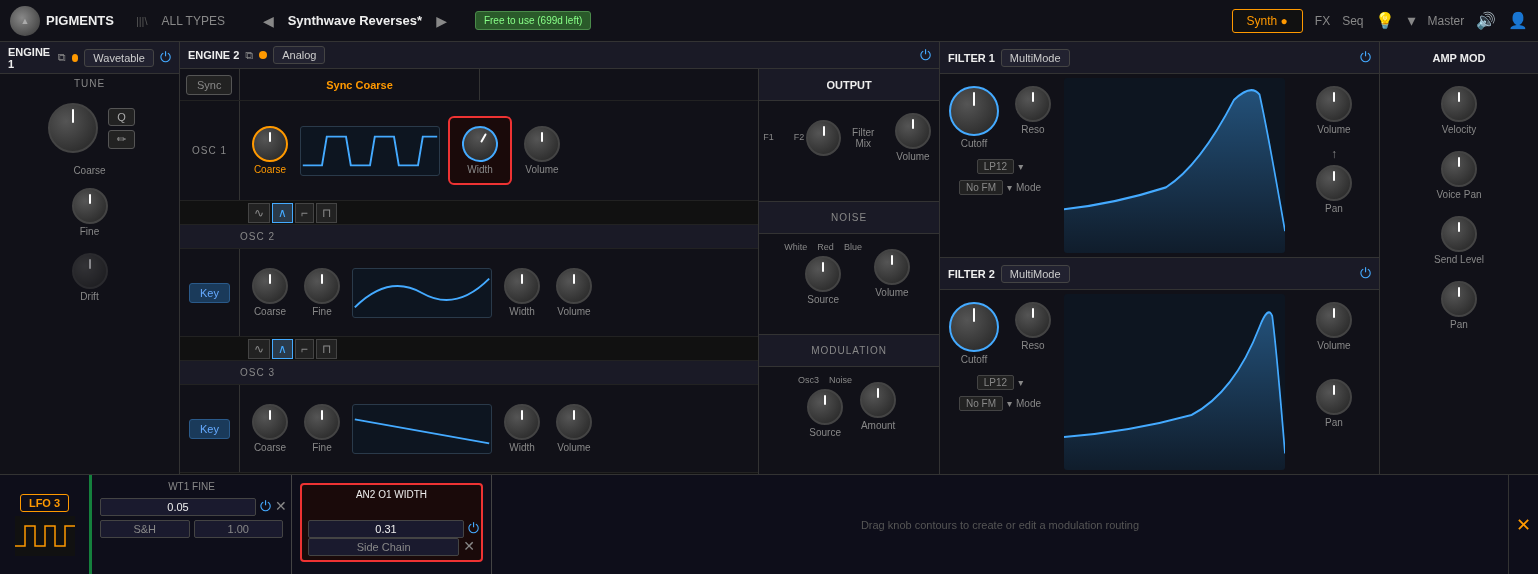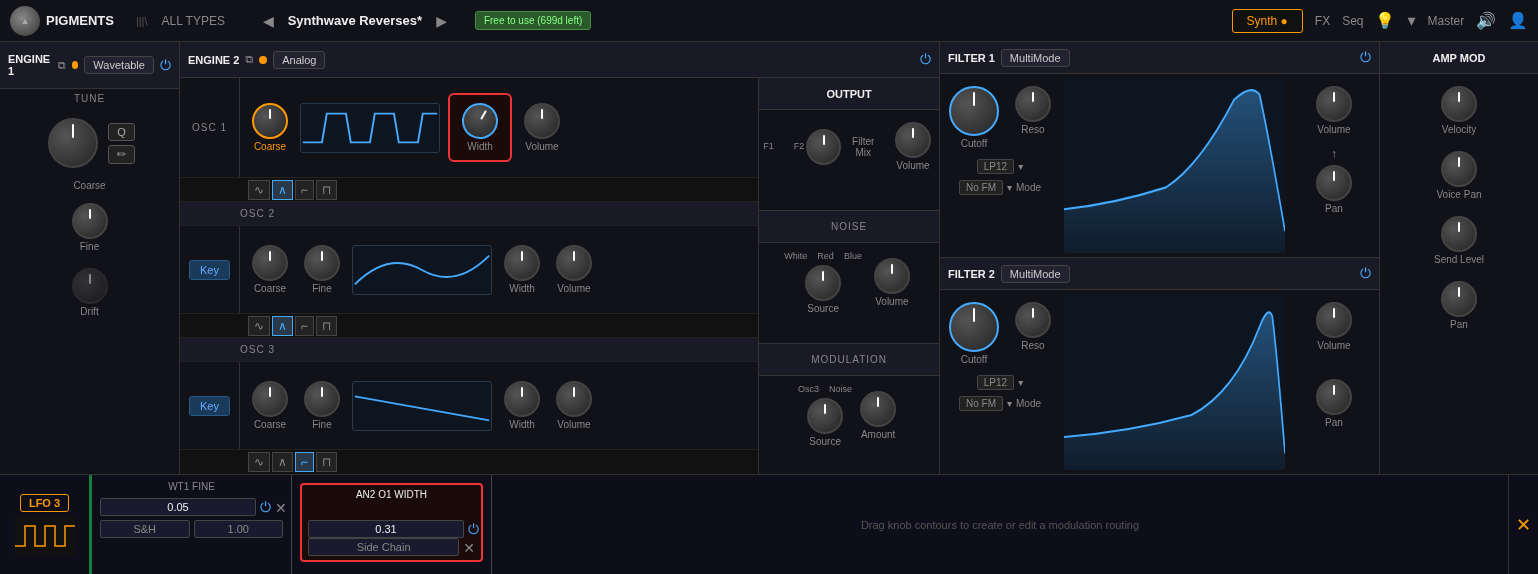--- a/index.html
+++ b/index.html
@@ -55,21 +55,21 @@
     .nav-right { margin-left: auto; display: flex; align-items: center; gap: 12px; }
     .synth-btn {
       background: #111; border: 1px solid #f90; color: #f90;
       padding: 4px 14px; border-radius: 3px; cursor: pointer; font-size: 12px;
     }
     .nav-tab { color: #888; cursor: pointer; font-size: 12px; }
     .nav-icon { color: #888; font-size: 16px; cursor: pointer; }
     .engine-header {
       display: flex; align-items: center; gap: 6px;
       background: #1a1a26; padding: 4px 8px; border-bottom: 1px solid #333;
-      height: 47px;
+      height: 32px;
     }
     .engine-label { color: #eee; font-weight: bold; font-size: 11px; }
     .engine-type-btn {
       background: #222230; border: 1px solid #444; color: #ccc;
       padding: 2px 8px; border-radius: 3px; font-size: 11px; cursor: pointer;
     }
     .yellow-dot { width: 8px; height: 8px; border-radius: 50%; background: #f90; }
     .power-icon { color: #4af; font-size: 14px; cursor: pointer; }
     .power-icon.on { color: #4af; }
     .section-title {
@@ -160,21 +160,21 @@
     .mod-item {
       width: 200px;
       border-right: 1px solid #444;
       padding: 6px 8px;
       display: flex; flex-direction: column; gap: 4px;
     }
     .mod-item-title {
       color: #888; font-size: 10px; text-align: center; margin-bottom: 2px;
     }
     .mod-value-row {
-      display: flex; align-items: flex-end; gap: 4px;
+      display: flex; align-items: flex-start; gap: 4px;
     }
     .mod-value-input {
       background: #1a1a2e; border: 1px solid #444; color: #eee;
       padding: 2px 6px; border-radius: 2px; font-size: 11px;
       flex: 1; text-align: center;
     }
     .mod-power-icon { color: #4af; font-size: 14px; cursor: pointer; }
     .mod-select {
       background: #1a1a2e; border: 1px solid #444; color: #888;
       padding: 2px 6px; border-radius: 2px; font-size: 11px;
@@ -391,20 +391,28 @@
         <span style="color:#888;cursor:pointer;">⧉</span>
         <span class="yellow-dot"></span>
         <button class="engine-type-btn">Analog</button>
         <span style="margin-left:auto;" class="power-icon on">⏻</span>
       </div>
 
       <div class="engine2-body">
 
         <div style="display:flex;flex-direction:column;width:580px;border-right:1px solid #333;">
 
+          <div style="display:flex;height:32px;border-bottom:1px solid #222;">
+            <div style="width:60px;display:flex;align-items:center;padding:0 6px;border-right:1px solid #333;">
+              <button class="sync-btn">Sync</button>
+            </div>
+            <div style="width:240px;display:flex;align-items:center;justify-content:center;border-right:1px solid #333;">
+              <span style="color:#f90;font-size:11px;font-weight:bold;">Sync Coarse</span>
+            </div>
+          </div>
 
           <div style="display:flex;align-items:stretch;height:100px;border-bottom:1px solid #222;">
             <div style="width:60px;display:flex;align-items:center;justify-content:center;border-right:1px solid #333;">
               <span style="color:#888;font-size:10px;letter-spacing:1px;">OSC 1</span>
             </div>
             <div style="display:flex;align-items:center;gap:8px;padding:4px 8px;flex:1;">
               <div class="knob-container">
                 <div class="knob yellow-ring"></div>
                 <span class="knob-label active">Coarse</span>
               </div>

